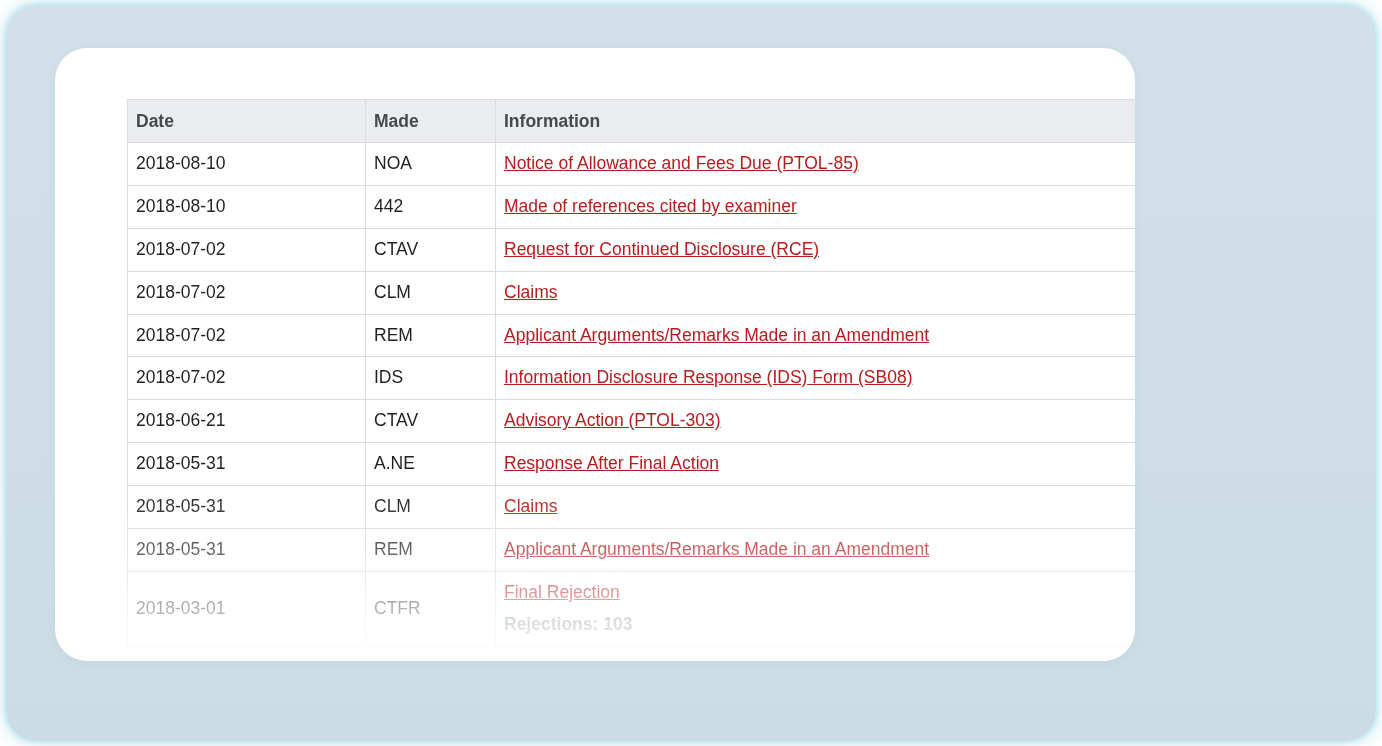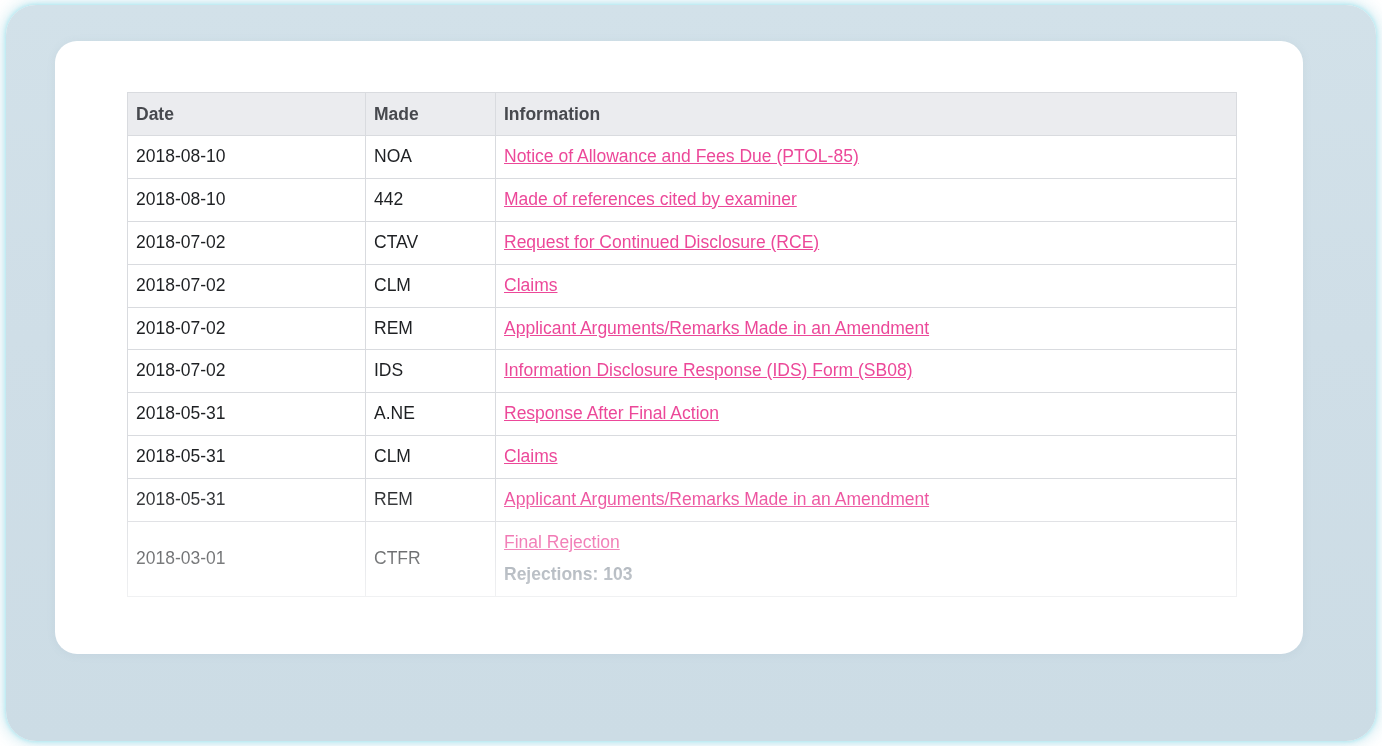--- a/index.html
+++ b/index.html
@@ -14,24 +14,24 @@
     position: absolute;
     left: 6px; top: 5px; right: 6px; bottom: 5px;
     border-radius: 30px;
     background: linear-gradient(180deg, #d2e1e9 0%, #cfdee7 45%, #ccdce5 100%);
     box-shadow:
       0 0 4px 1px rgba(130, 220, 235, 0.55),
       0 0 14px 5px rgba(190, 225, 235, 0.55);
   }
   .card {
     position: absolute;
-    left: 49px; top: 36px;
-    width: 1248px; height: 613px;
+    left: 49px; top: 43px;
+    width: 1080px; height: 613px;
     background: #ffffff;
-    border-radius: 22px;
+    border-radius: 32px;
     box-shadow: 0 1px 8px rgba(120, 150, 170, 0.10);
     overflow: hidden;
   }
   .table-wrap {
     position: absolute;
     left: 72px; top: 51px;
     width: 1109px;
   }
   table.history {
     width: 1109px;
@@ -55,21 +55,21 @@
     padding: 11px 8px 10px 8px;
   }
   table.history td {
     font-size: 17.5px;
     color: #1e2023;
     padding: 10px 8px;
     line-height: 1.25;
     margin-top: 18px;
   }
   a.doc-link {
-    color: #ec4899;
+    color: #b91c1c;
     text-decoration: underline;
     cursor: pointer;
   }
   .rejections-note {
     font-weight: bold;
     color: #7c8692;
     margin-top: 10px;
     font-size: 17.5px;
   }
   .fade-overlay {
@@ -148,20 +148,28 @@
   </tr>
             <tr>
     <td>2018-07-02</td>
     <td>IDS</td>
     <td>
       <a href="#" class="doc-link">Information Disclosure Response (IDS) Form (SB08)</a>
       
     </td>
   </tr>
             <tr>
+    <td>2018-06-21</td>
+    <td>CTAV</td>
+    <td>
+      <a href="#" class="doc-link">Advisory Action (PTOL-303)</a>
+      
+    </td>
+  </tr>
+            <tr>
     <td>2018-05-31</td>
     <td>A.NE</td>
     <td>
       <a href="#" class="doc-link">Response After Final Action</a>
       
     </td>
   </tr>
             <tr>
     <td>2018-05-31</td>
     <td>CLM</td>

